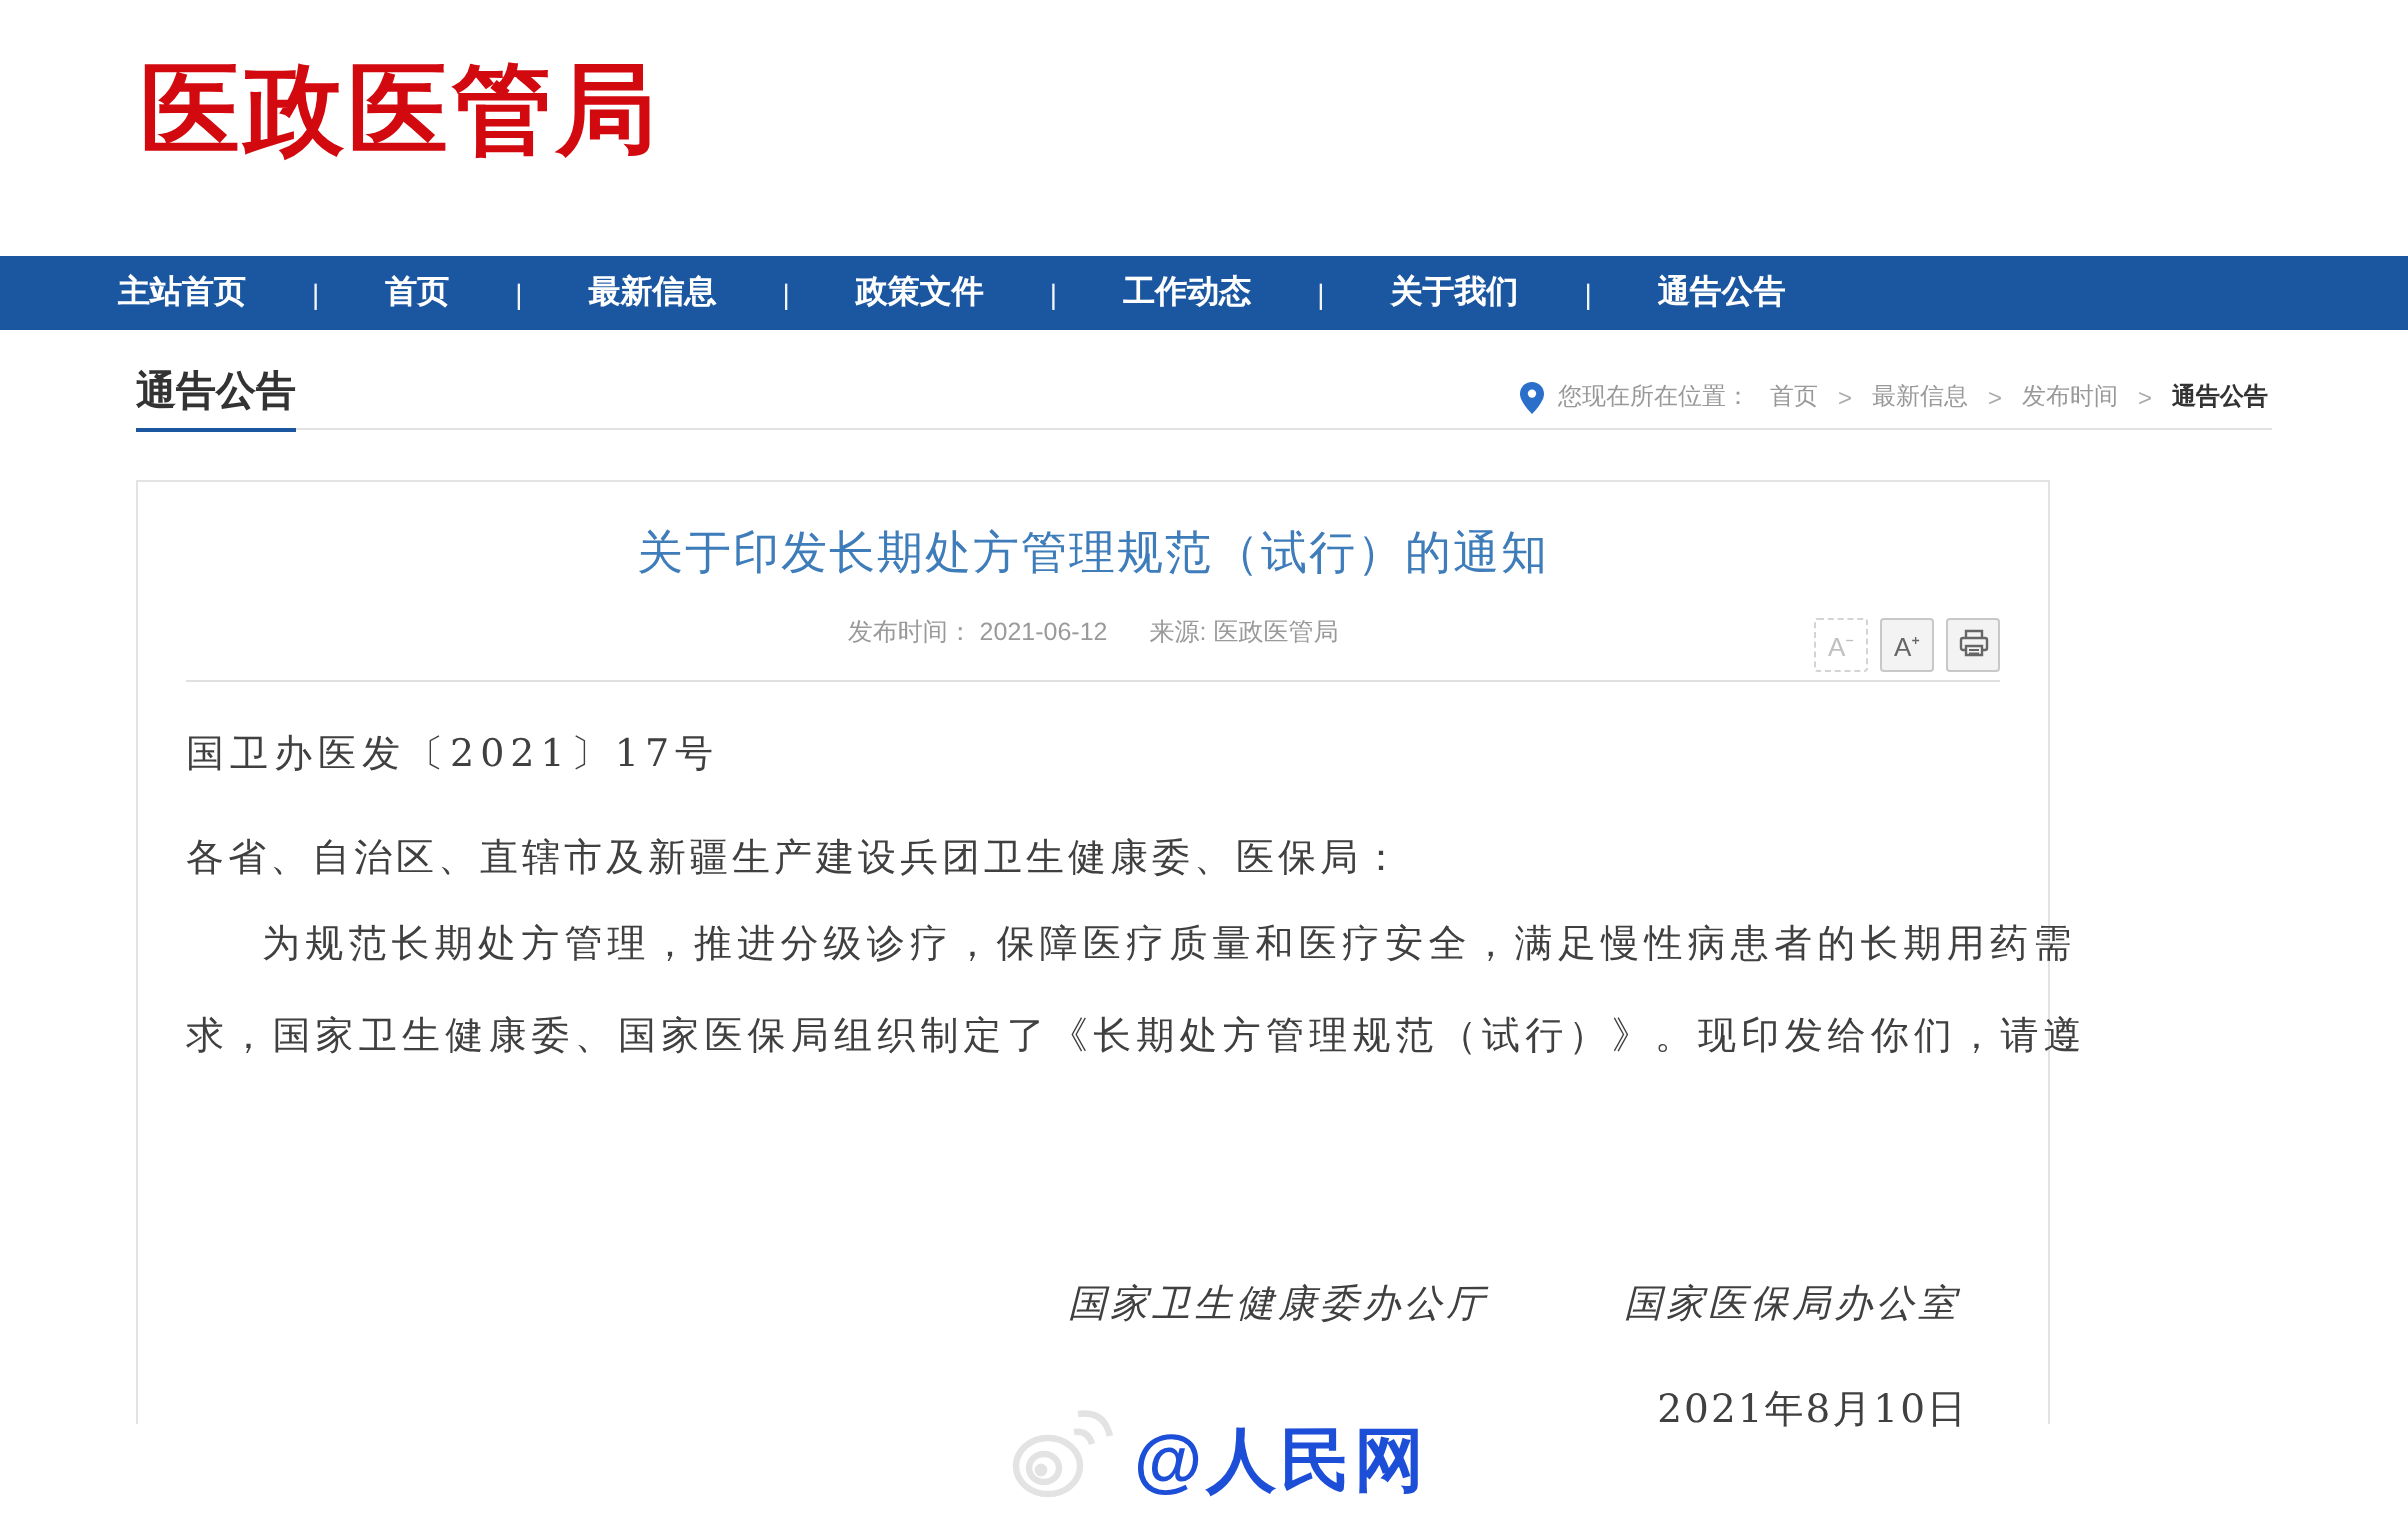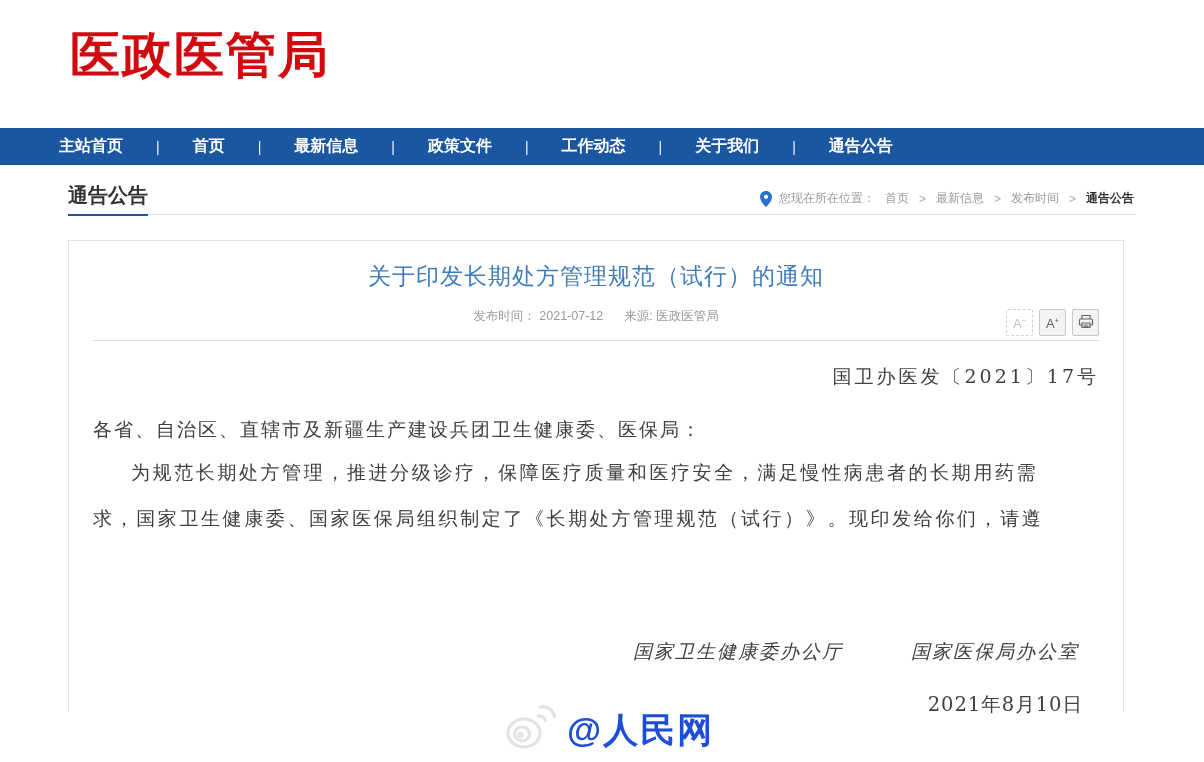--- a/index.html
+++ b/index.html
@@ -25,37 +25,37 @@
                    color:#333; padding-bottom:5px; border-bottom:2px solid #1b56a0; }
   .breadcrumb { position:absolute; right:2px; bottom:8px; font-size:12px; color:#999;
                 display:flex; align-items:center; white-space:nowrap; }
   .breadcrumb .pin { width:12px; height:16px; margin-right:7px; display:inline-block; }
   .crumb { color:#999; margin:0 6px; cursor:pointer; }
   .crumb-sep { color:#aaa; margin:0 4px; }
   .crumb-current { color:#333; font-weight:bold; margin-left:6px; }
   .crumb-prefix { margin-right:4px; }
 
   
-  .content-box { margin:25px 68px 0 68px; width:1056px; height:472px;
+  .content-box { margin:25px 68px 0 68px; width:957px; height:472px;
                  border:1px solid #e3e3e3; border-bottom:none; position:relative;
                  padding:0 24px; background:#fff; }
   .article-title { margin-top:20px; text-align:center; color:#3e7cba; font-size:23px;
                    font-weight:normal; letter-spacing:1px; }
   .article-meta { margin-top:16px; text-align:center; color:#9a9a9a; font-size:12.5px; }
   .article-meta .gap { display:inline-block; width:14px; }
   .article-tools { position:absolute; right:24px; top:68px; display:flex; gap:6px; }
   .tool-btn { width:27px; height:27px; font-size:13px; color:#666; background:#f3f3f3;
               border:1px solid #c8c8c8; border-radius:2px; display:flex; align-items:center;
               justify-content:center; cursor:pointer; }
   .tool-btn.disabled { border:1px dashed #d4d4d4; background:#fff; color:#c0c0c0; }
   .tool-btn svg { width:16px; height:15px; }
   .meta-divider { margin-top:15px; border-bottom:1px solid #e0e0e0; }
 
   .doc-serif { font-family:"DejaVu Serif","Liberation Serif",serif; color:#404040; }
-  .doc-number { margin-top:23px; text-align:right; font-size:19px; letter-spacing:3px; }
+  .doc-number { margin-top:23px; text-align:left; font-size:19px; letter-spacing:3px; }
   .salutation { margin-top:25px; font-size:19px; letter-spacing:2px; line-height:28px; }
   .doc-body { margin-top:6px; }
   .doc-line { font-size:19px; letter-spacing:2.6px; line-height:46px; white-space:nowrap; }
   .doc-line.indent { text-indent:2em; }
   .signatures { margin-top:98px; display:flex; justify-content:flex-end; gap:68px;
                 padding-right:20px; font-size:19px; letter-spacing:2px;font-style:italic; }
   .sign-date { margin-top:26px; text-align:right; padding-right:16px; font-size:19.5px;
                letter-spacing:1px; }
 
   
@@ -106,21 +106,21 @@
     <span class="crumb-sep">&gt;</span>
     <span class="crumb-current">通告公告</span>
   </div>
 </div>
 
 <div class="content-box">
   <div class="article-title">关于印发长期处方管理规范（试行）的通知</div>
 
   <div class="article-meta">
     <span>发布时间：</span>
-    <span>2021-07-12</span>
+    <span>2021-06-12</span>
     <span class="gap"></span>
     <span>来源:</span>
     <span>医政医管局</span>
   </div>
 
   <div class="article-tools">
     <div class="tool-btn disabled">A⁻</div>
     <div class="tool-btn">A⁺</div>
     <div class="tool-btn">
       <span>

